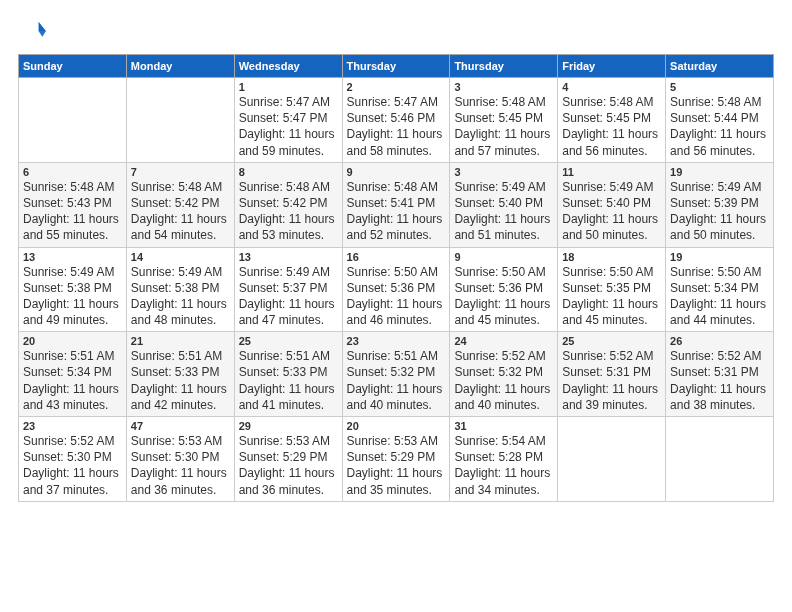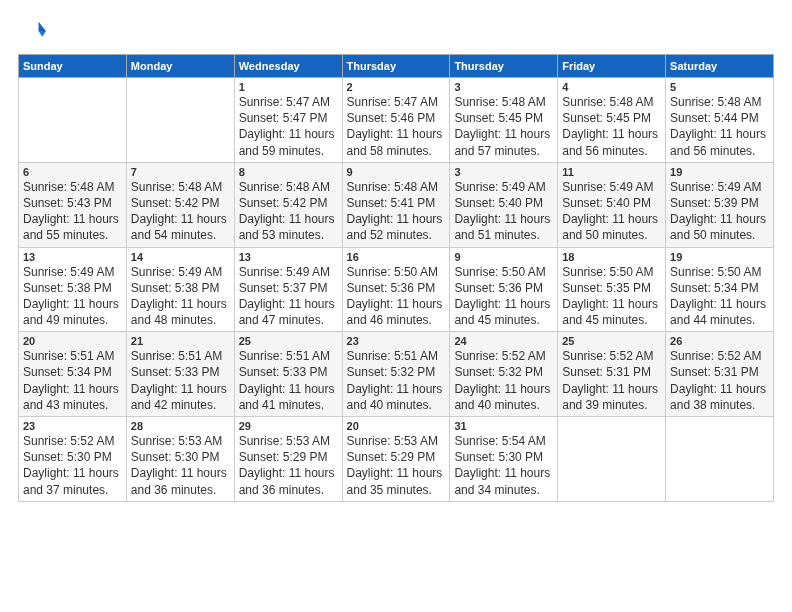--- a/index.html
+++ b/index.html
@@ -301,41 +301,41 @@
           </td>
         </tr>
         <tr>
           <td>
             <span class="day-number">23</span>
             <div class="day-info" style="white-space: pre-line;">Sunrise: 5:52 AM
 Sunset: 5:30 PM
 Daylight: 11 hours and 37 minutes.</div>
           </td>
           <td>
-            <span class="day-number">28</span>
+            <span class="day-number">47</span>
             <div class="day-info" style="white-space: pre-line;">Sunrise: 5:53 AM
 Sunset: 5:30 PM
 Daylight: 11 hours and 36 minutes.</div>
           </td>
           <td>
             <span class="day-number">29</span>
             <div class="day-info" style="white-space: pre-line;">Sunrise: 5:53 AM
 Sunset: 5:29 PM
 Daylight: 11 hours and 36 minutes.</div>
           </td>
           <td>
             <span class="day-number">20</span>
             <div class="day-info" style="white-space: pre-line;">Sunrise: 5:53 AM
 Sunset: 5:29 PM
 Daylight: 11 hours and 35 minutes.</div>
           </td>
           <td>
             <span class="day-number">31</span>
             <div class="day-info" style="white-space: pre-line;">Sunrise: 5:54 AM
-Sunset: 5:30 PM
+Sunset: 5:28 PM
 Daylight: 11 hours and 34 minutes.</div>
           </td>
           <td class="empty-cell"></td>
           <td class="empty-cell"></td>
         </tr>
       </tbody>
   </table>
 </div>
 
 </body></html>

